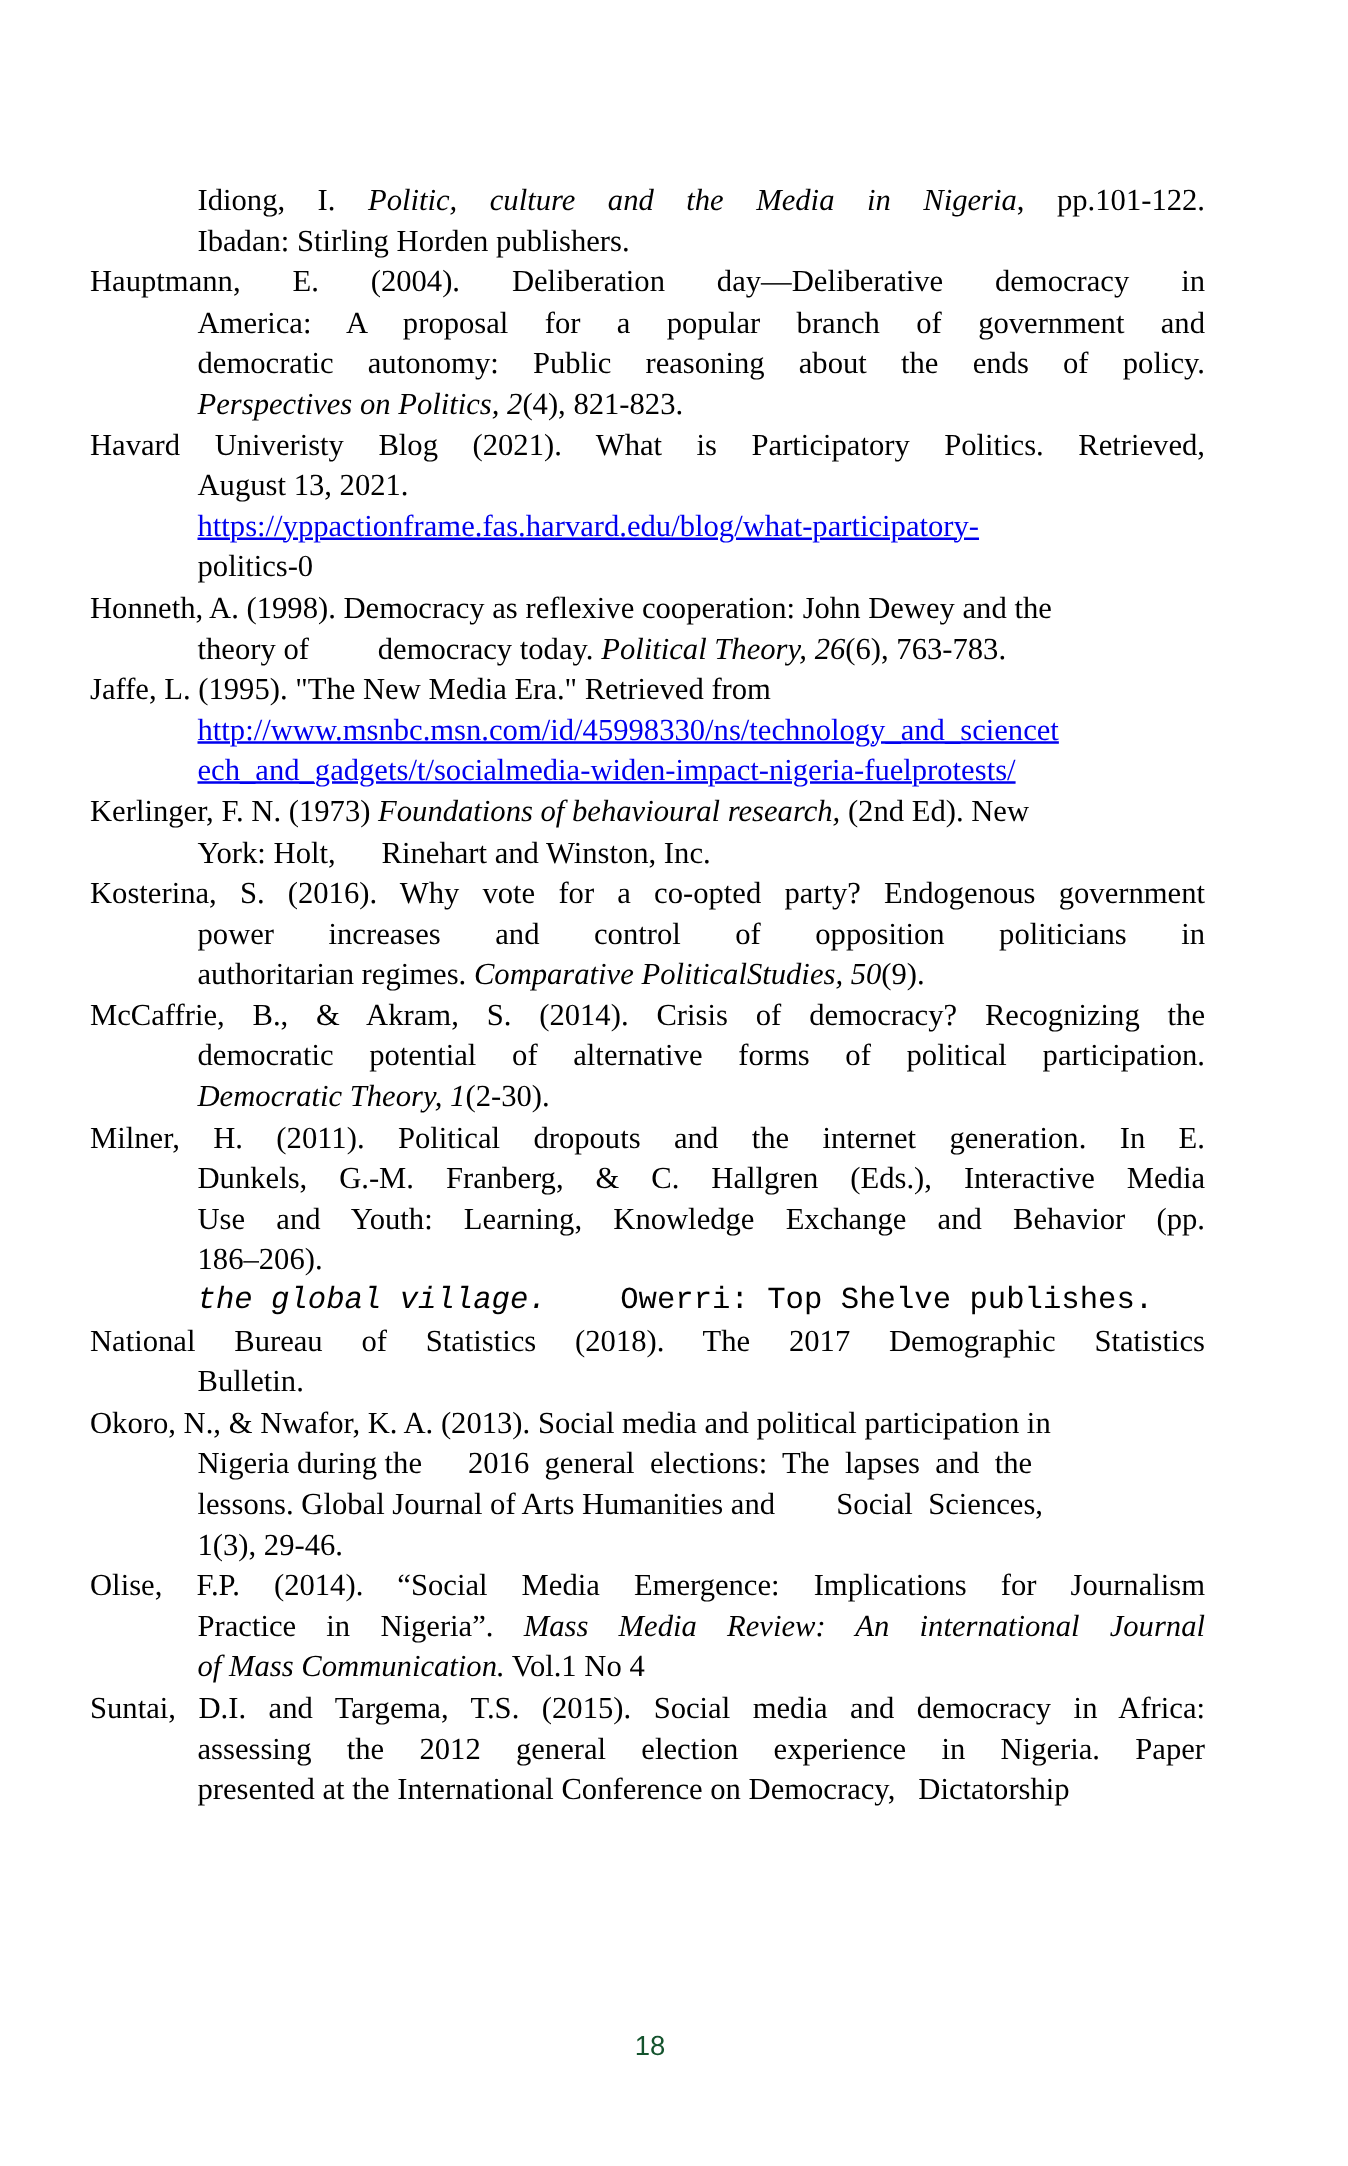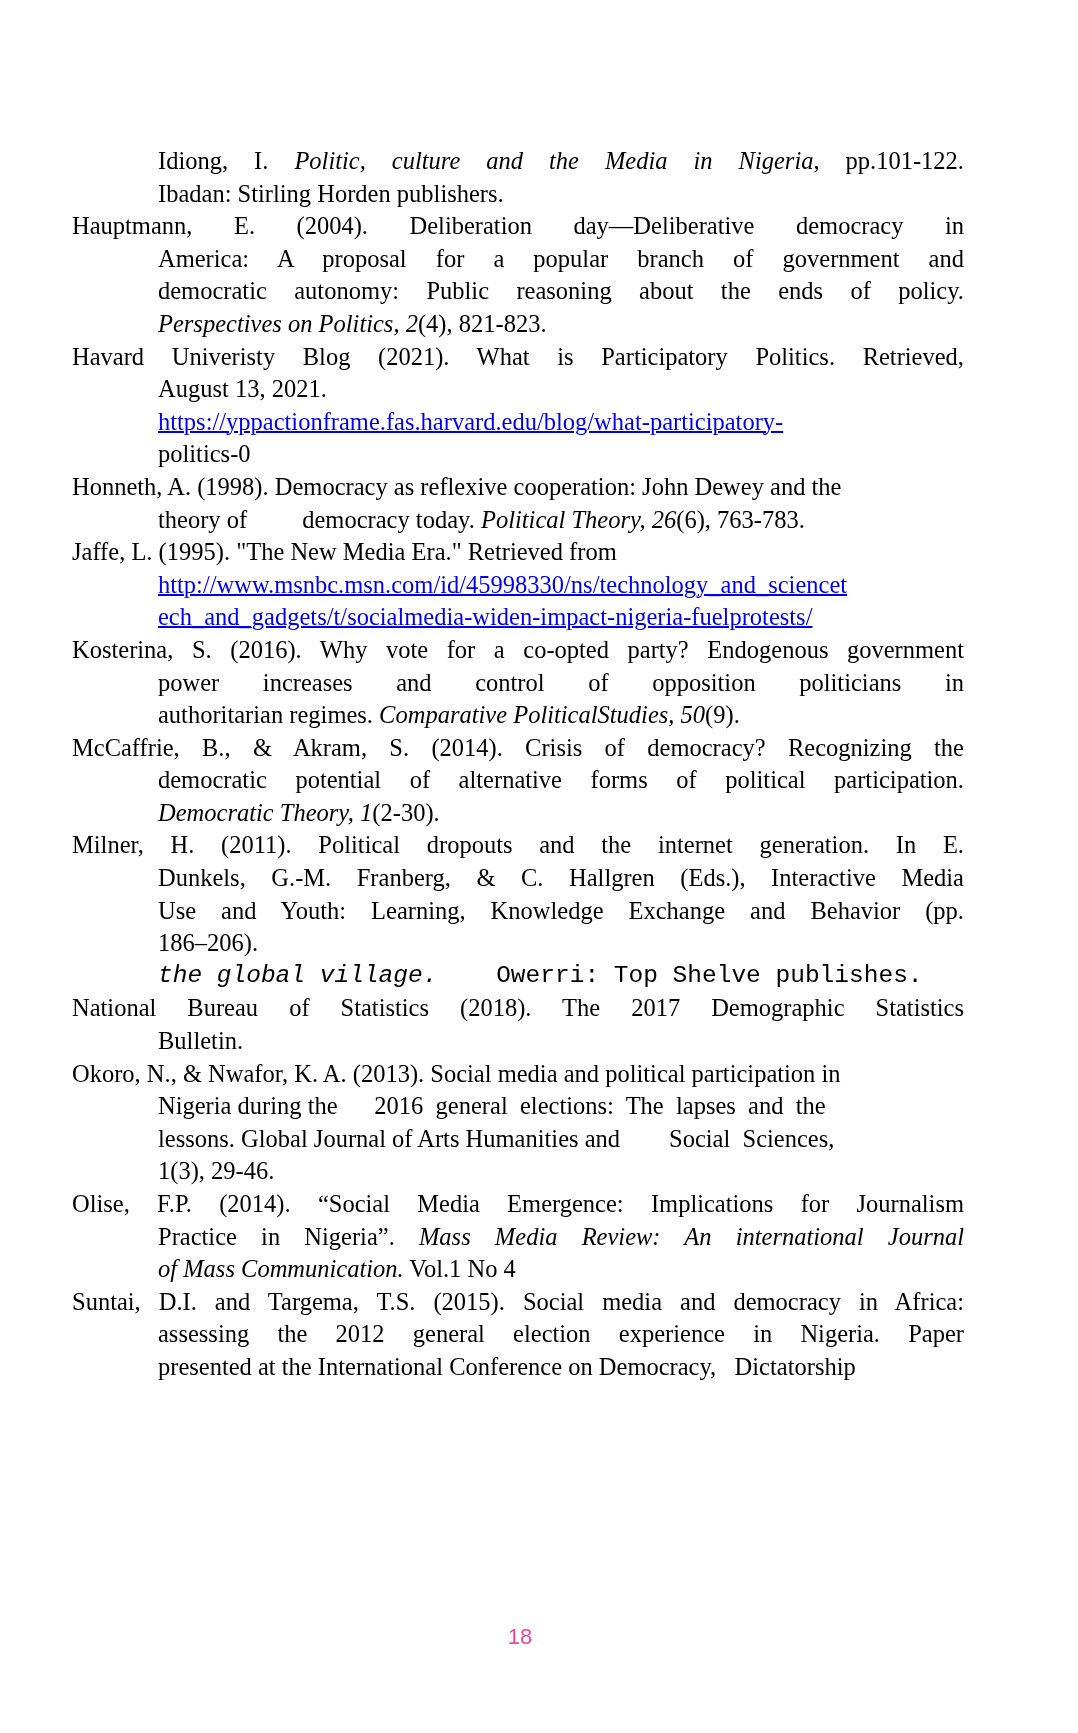--- a/index.html
+++ b/index.html
@@ -52,21 +52,21 @@
     text-decoration-thickness: 1.5px;
   }
   .page-number {
     position: absolute;
     left: 0;
     width: 1040px;
     top: 1624px;
     text-align: center;
     font-family: "Liberation Sans", "DejaVu Sans", sans-serif;
     font-size: 22px;
-    color: #ec4899;
+    color: #14532d;
   }
 </style>
 </head>
 <body>
 
 <div class="page">
   <div class="refs" id="refs">
       <div class="ref">
         <span class="j" style="text-indent: 0px; white-space: normal;"><span>Idiong, I. </span><i>Politic, culture and the Media in Nigeria</i><span>, pp.101-122.</span></span>
         <span class="nj" style="text-indent: 0px; white-space: pre;"><span>Ibadan: Stirling Horden publishers.</span></span>
@@ -84,20 +84,24 @@
         <span class="nj" style="text-indent: 0px; white-space: pre;"><span>politics-0</span></span>
       </div>
       <div class="ref">
         <span class="nj" style="text-indent: -86px; white-space: pre;"><span>Honneth, A. (1998). Democracy as reflexive cooperation: John Dewey and the</span></span>
         <span class="nj" style="text-indent: 0px; white-space: pre;"><span>theory of         democracy today. </span><i>Political Theory, 26</i><span>(6), 763-783.</span></span>
       </div>
       <div class="ref">
         <span class="nj" style="text-indent: -86px; white-space: pre;"><span>Jaffe, L. (1995). "The New Media Era." Retrieved from</span></span>
         <span class="nj" style="text-indent: 0px; white-space: pre;"><a class="link">http://www.msnbc.msn.com/id/45998330/ns/technology_and_sciencet</a></span>
         <span class="nj" style="text-indent: 0px; white-space: pre; margin-left: -86px; padding-left: 0px;"><a class="link" style="padding-left: 86px; display: inline-block;">ech_and_gadgets/t/socialmedia-widen-impact-nigeria-fuelprotests/</a></span>
+      </div>
+      <div class="ref">
+        <span class="nj" style="text-indent: -86px; white-space: pre;"><span>Kerlinger, F. N. (1973) </span><i>Foundations of behavioural research,</i><span> (2nd Ed). New</span></span>
+        <span class="nj" style="text-indent: 0px; white-space: pre;"><span>York: Holt,      Rinehart and Winston, Inc.</span></span>
       </div>
       <div class="ref">
         <span class="j" style="text-indent: -86px; white-space: normal;"><span>Kosterina, S. (2016). Why vote for a co-opted party? Endogenous government</span></span>
         <span class="j" style="text-indent: 0px; white-space: normal;"><span>power increases and control of opposition politicians in</span></span>
         <span class="nj" style="text-indent: 0px; white-space: pre;"><span>authoritarian regimes. </span><i>Comparative PoliticalStudies, 50</i><span>(9).</span></span>
       </div>
       <div class="ref">
         <span class="j" style="text-indent: -86px; white-space: normal;"><span>McCaffrie, B., &amp; Akram, S. (2014). Crisis of democracy? Recognizing the</span></span>
         <span class="j" style="text-indent: 0px; white-space: normal;"><span>democratic potential of alternative forms of political participation.</span></span>
         <span class="nj" style="text-indent: 0px; white-space: pre;"><i>Democratic Theory, 1</i><span>(2-30).</span></span>

